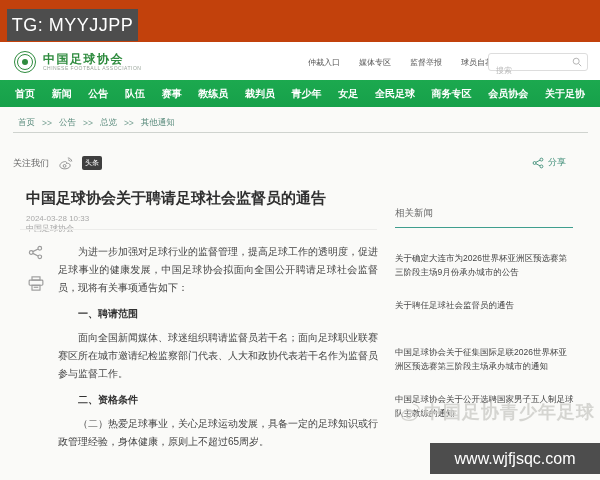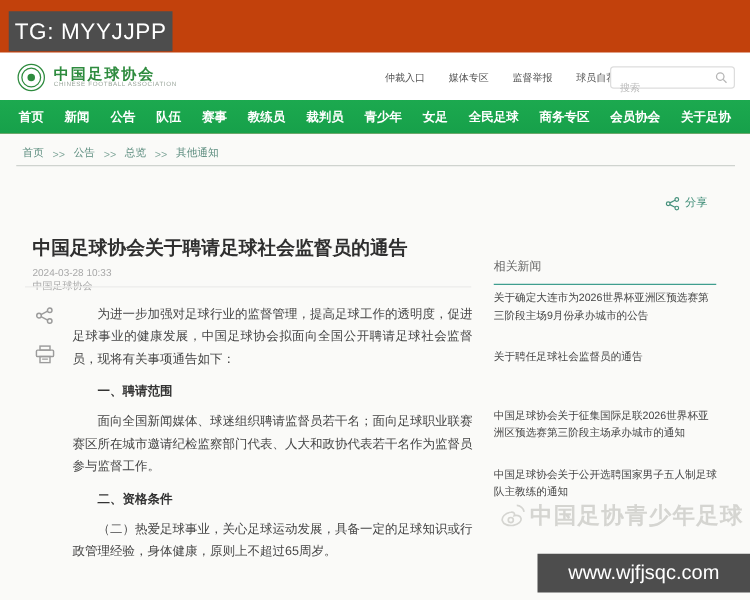--- a/index.html
+++ b/index.html
@@ -54,21 +54,21 @@
   .tool-rail .tool{cursor:pointer;line-height:0;}
 
   .article-body{position:absolute;left:58px;top:136px;width:320px;font-size:10px;color:#454545;
     line-height:1.8;text-align:justify;}
   .article-body p{margin:0 0 8px 0;text-indent:2em;}
   .article-body h3{margin:8px 0 6px 0;font-size:10px;color:#333;text-indent:2em;font-weight:bold;}
 
   .sidebar{position:absolute;left:395px;top:100px;width:180px;}
   .sidebar-title{font-size:9.5px;color:#666;}
   .sidebar-divider{margin-top:7px;height:1px;background:#3f9e8e;width:178px;}
-  .related-list{margin-top:4px;}
+  .related-list{margin-top:24px;}
   .related-item{font-size:8.5px;color:#454545;line-height:1.6;height:47px;box-sizing:border-box;cursor:pointer;}
 
   .watermark{position:absolute;left:399px;top:293px;display:flex;align-items:center;gap:3px;
     color:#cfcfcb;font-size:18px;font-weight:bold;letter-spacing:1px;white-space:nowrap;opacity:.85;}
 </style>
 </head>
 <body>
 
 <div class="screen">
 
@@ -122,20 +122,32 @@
       <span class="bc-item">首页</span>
       <span class="bc-sep">&gt;&gt;</span>
       <span class="bc-item">公告</span>
       <span class="bc-sep">&gt;&gt;</span>
       <span class="bc-item">总览</span>
       <span class="bc-sep">&gt;&gt;</span>
       <span class="bc-item">其他通知</span>
     </div>
     <div class="bc-divider"></div>
 
+    <div class="follow">
+      <span class="follow-label">关注我们</span>
+      <span style="line-height:0;">
+        <svg width="15" height="13" viewBox="0 0 16 14">
+            <path d="M7 5 C3.5 5.5 1.5 8 2 10 C2.5 12 5.5 13.2 8.5 12.7 C11.5 12.2 13.5 10.5 13 8.5 C12.6 7 10.5 6.5 9 7 C9.6 5.5 8.6 4.7 7 5 Z" fill="none" stroke="#8a8a8a" stroke-width="1"></path>
+            <circle cx="7" cy="9.6" r="1.5" fill="none" stroke="#8a8a8a" stroke-width="1"></circle>
+            <path d="M10.5 1 C12.6 1 14.5 2.6 14.8 4.8" fill="none" stroke="#8a8a8a" stroke-width="1"></path>
+            <path d="M10.8 3.1 C12 3.1 13 3.9 13.2 5" fill="none" stroke="#8a8a8a" stroke-width="1"></path>
+          </svg>
+      </span>
+      <span class="badge-toutiao">头条</span>
+    </div>
 
     <div class="share">
       <span style="line-height:0;">
         <svg width="12" height="12" viewBox="0 0 14 14">
             <circle cx="3" cy="7" r="1.7" fill="none" stroke="#44907b" stroke-width="1.1"></circle>
             <circle cx="11" cy="3" r="1.7" fill="none" stroke="#44907b" stroke-width="1.1"></circle>
             <circle cx="11" cy="11" r="1.7" fill="none" stroke="#44907b" stroke-width="1.1"></circle>
             <line x1="4.5" y1="6.2" x2="9.4" y2="3.7" stroke="#44907b" stroke-width="1.1"></line>
             <line x1="4.5" y1="7.8" x2="9.4" y2="10.3" stroke="#44907b" stroke-width="1.1"></line>
           </svg>

